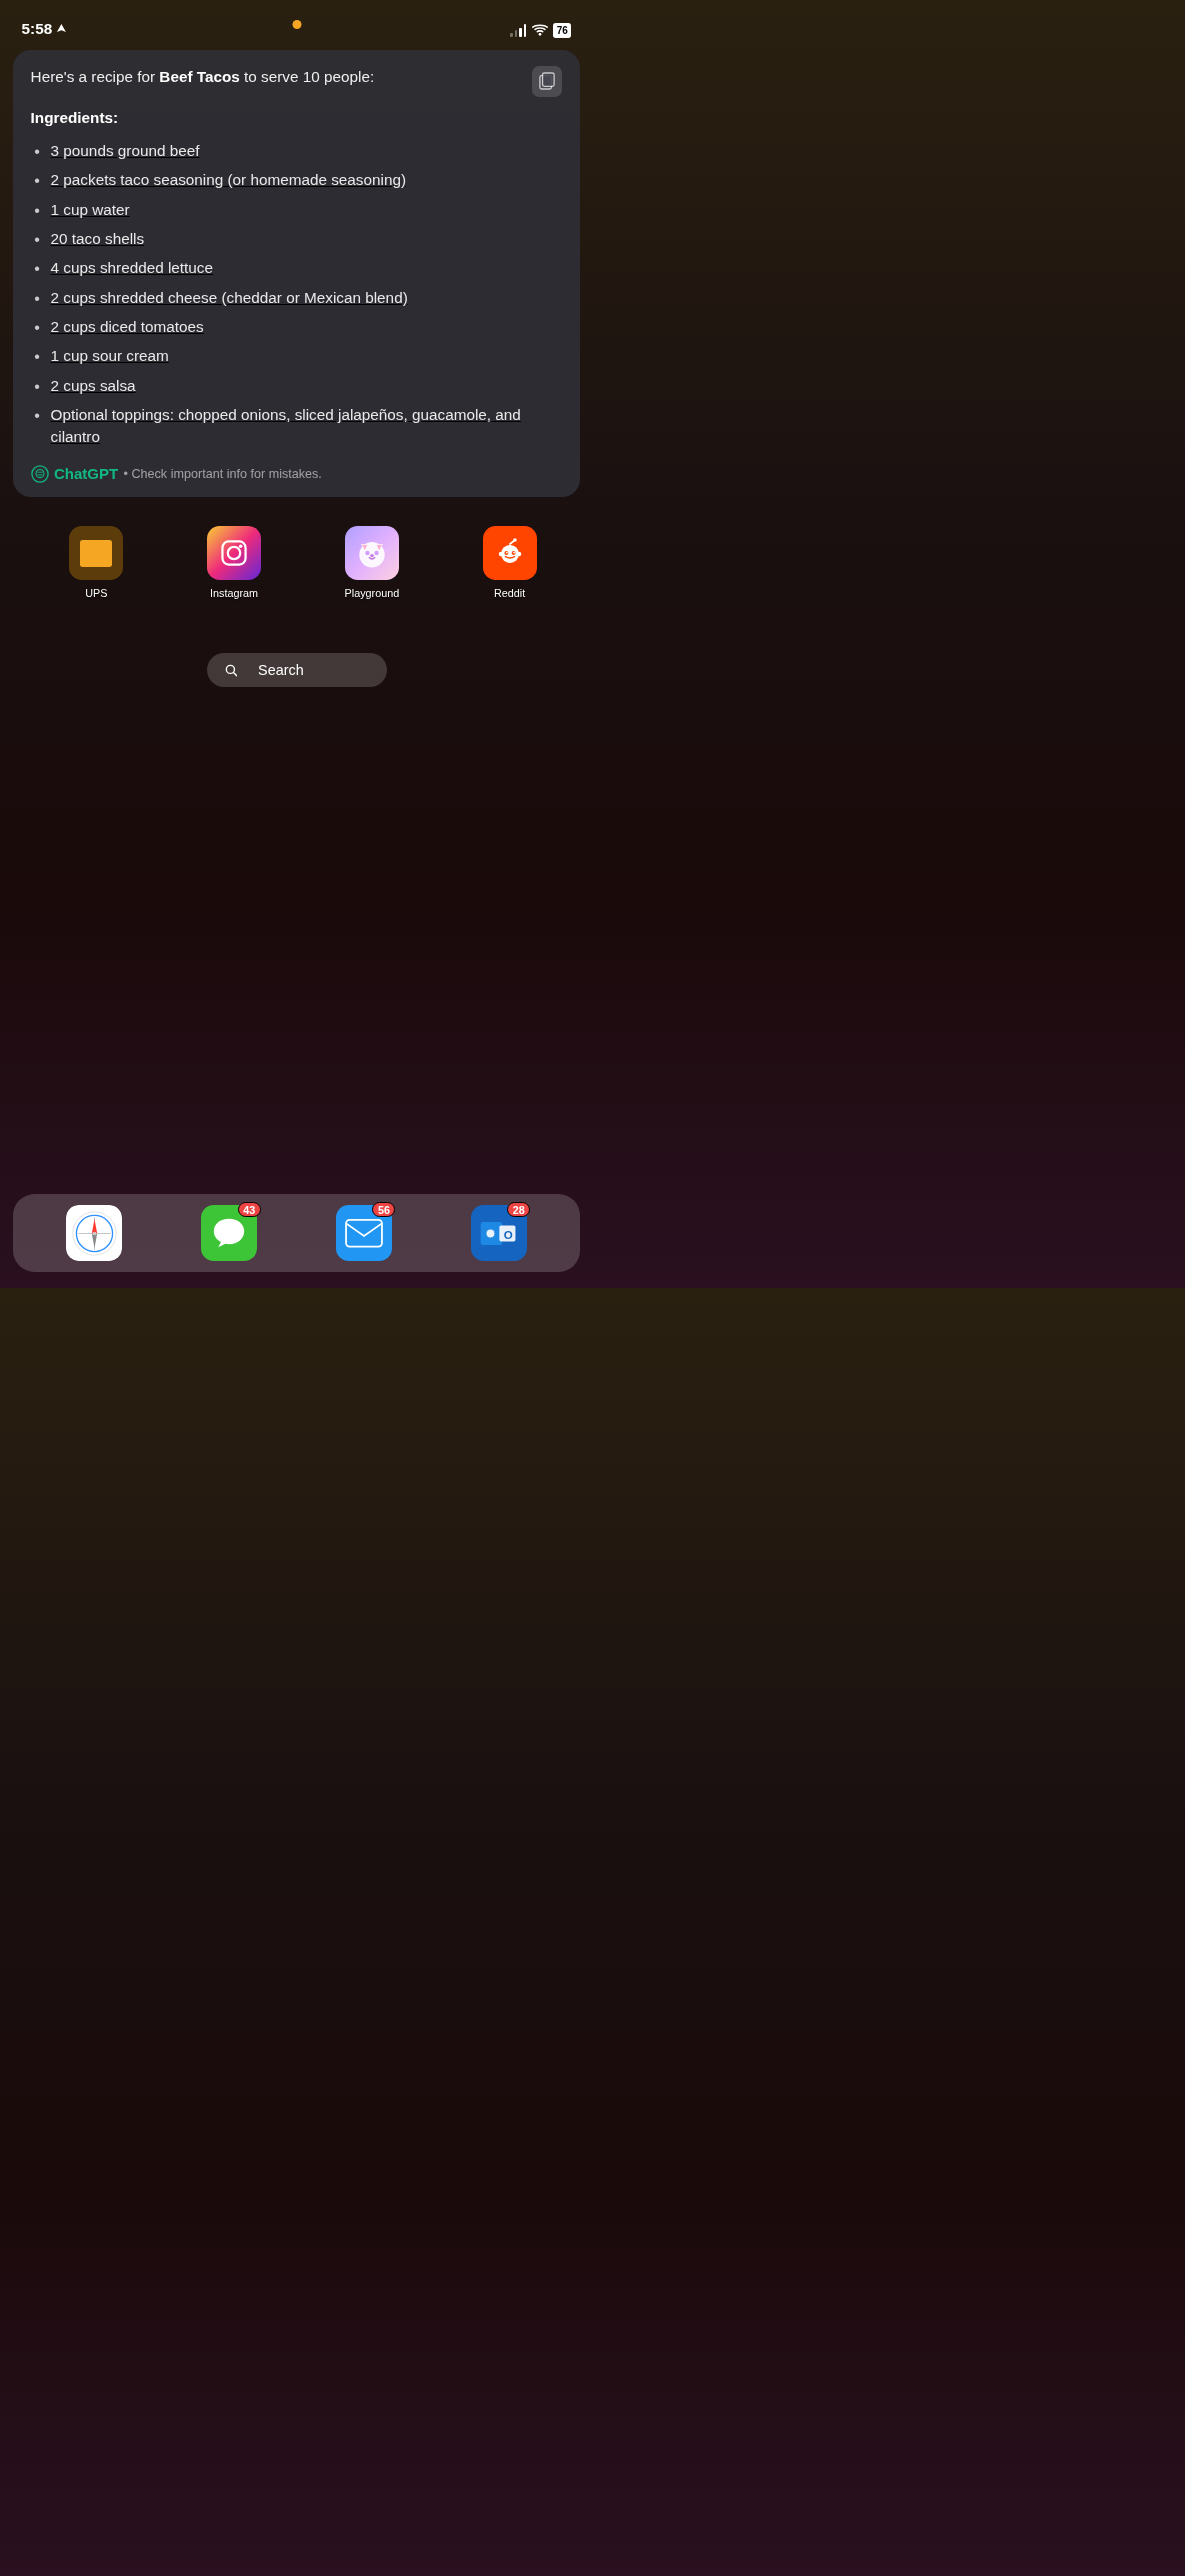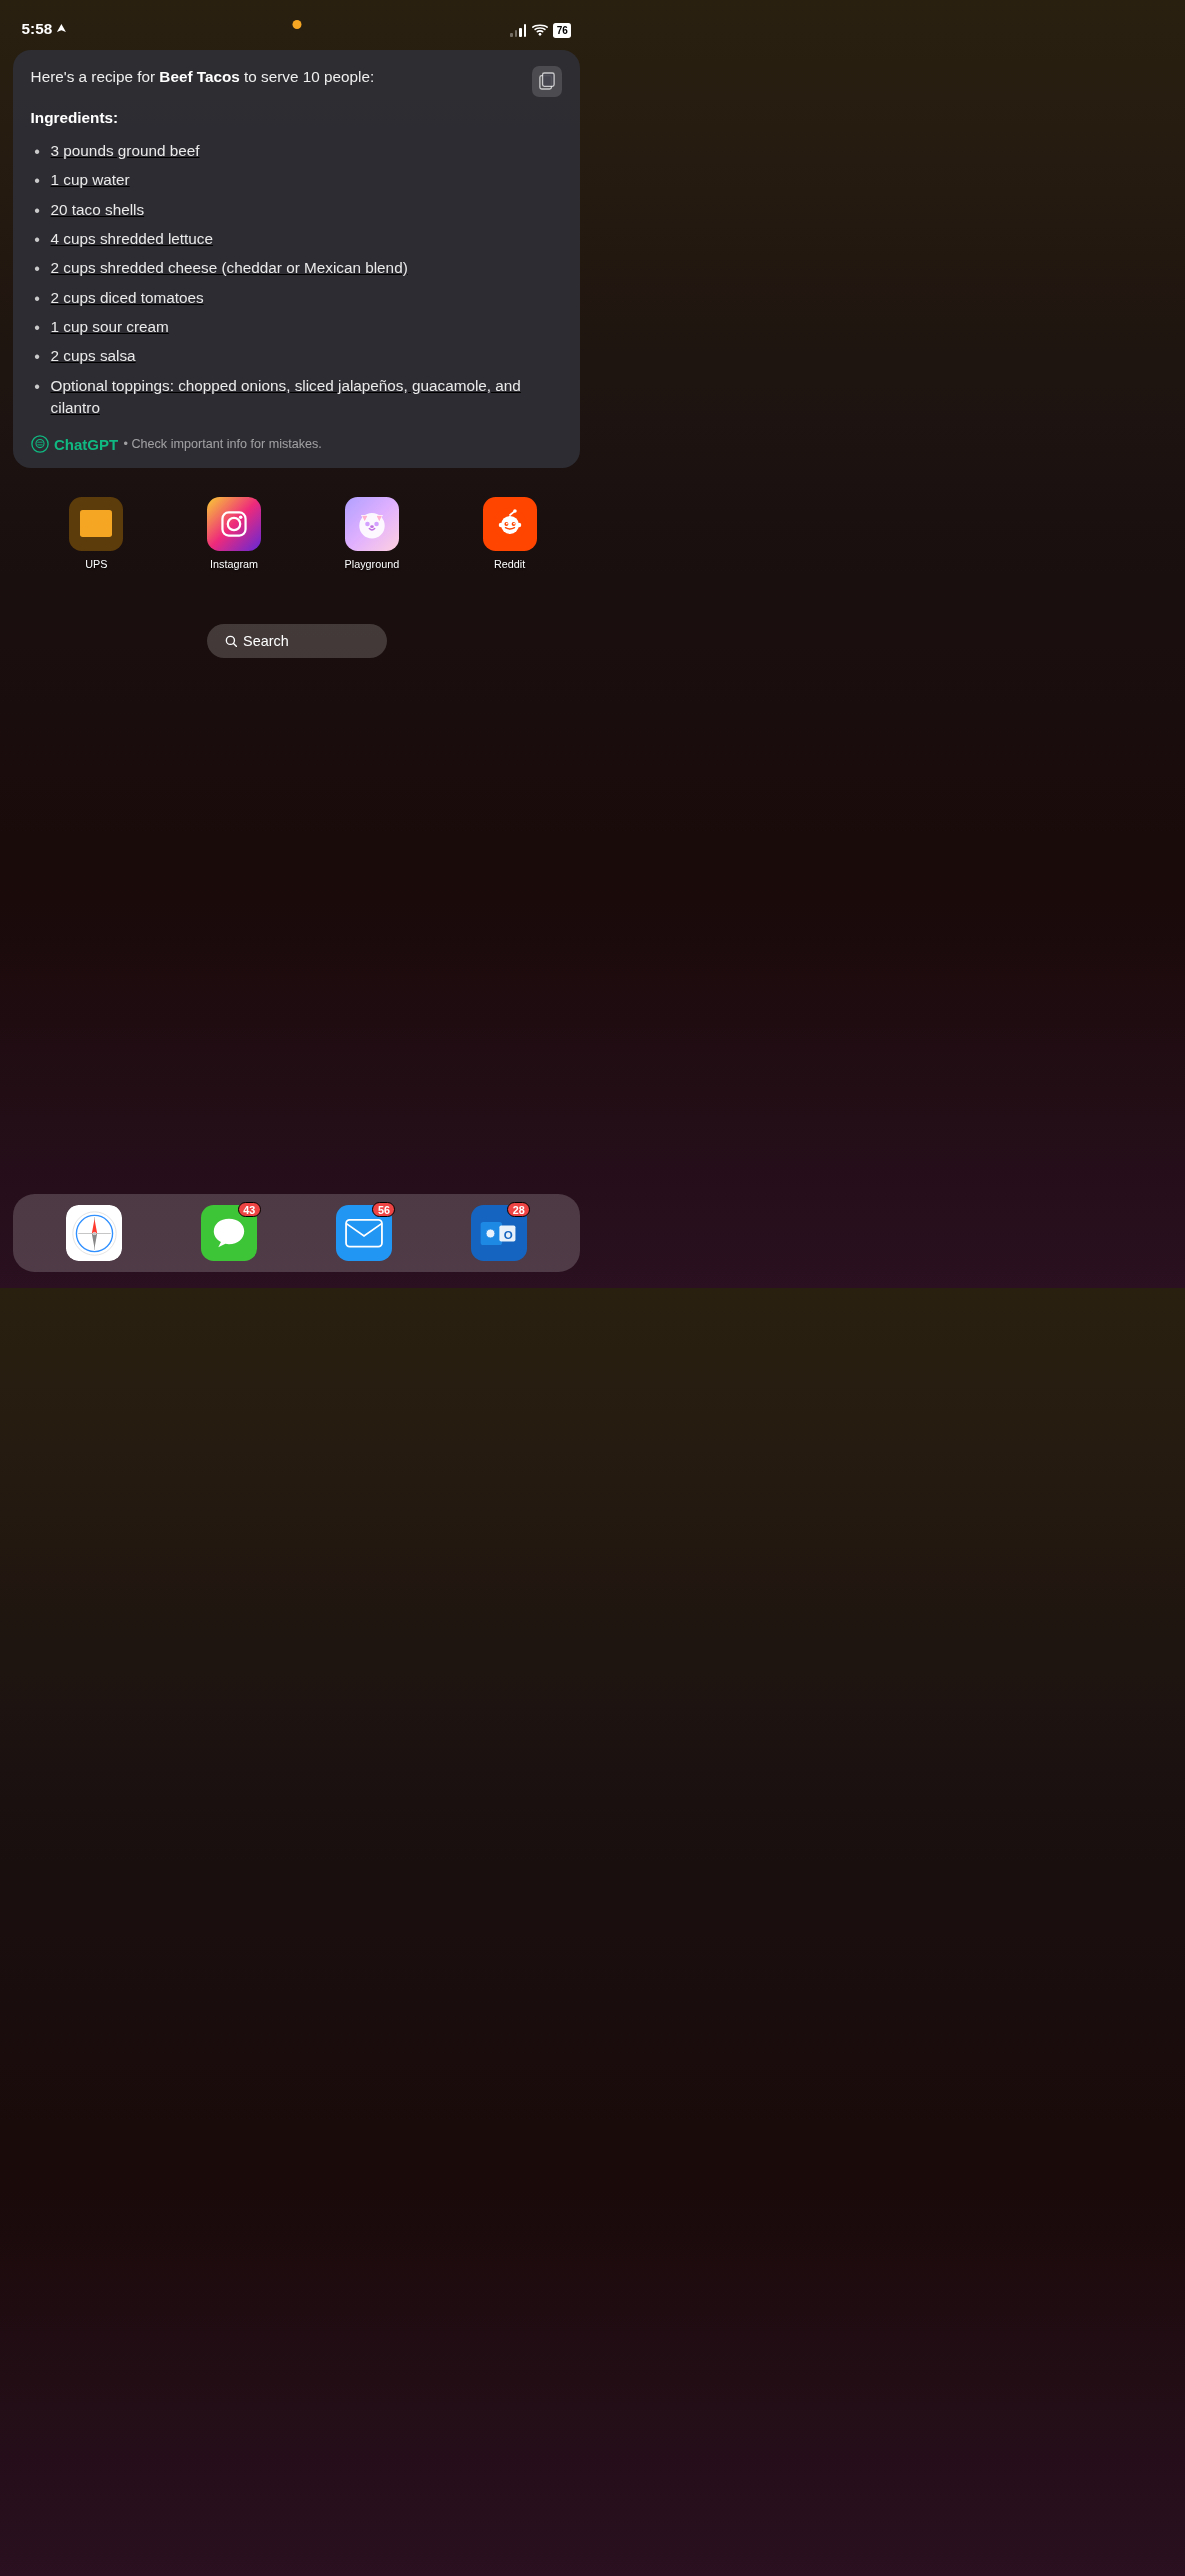--- a/index.html
+++ b/index.html
@@ -235,21 +235,21 @@
       justify-content: center;
       margin-top: 54px;
     }
 
     .search-bar {
       background: rgba(255,255,255,0.18);
       border-radius: 18px;
       padding: 9px 18px;
       display: flex;
       align-items: center;
-      gap: 6px;
+      gap: 21px;
       width: 180px;
     }
 
     .search-bar-label {
       color: white;
       font-size: 14.4px;
     }
 
     
     .dock {
@@ -363,20 +363,21 @@
         <rect x="1" y="4" width="13" height="15" rx="2" stroke="rgba(255,255,255,0.7)" stroke-width="1.5"></rect>
         <rect x="4" y="1" width="13" height="15" rx="2" stroke="rgba(255,255,255,0.7)" stroke-width="1.5" fill="rgba(70,70,80,0.9)"></rect>
       </svg>
     </div>
   </div>
 
   <div class="ingredients-heading">Ingredients:</div>
 
   <ul class="ingredient-list">
   <li>3 pounds ground beef</li>
+      <li>2 packets taco seasoning (or homemade seasoning)</li>
       <li>1 cup water</li>
       <li>20 taco shells</li>
       <li>4 cups shredded lettuce</li>
       <li>2 cups shredded cheese (cheddar or Mexican blend)</li>
       <li>2 cups diced tomatoes</li>
       <li>1 cup sour cream</li>
       <li>2 cups salsa</li>
       <li>Optional toppings: chopped onions, sliced jalapeños, guacamole, and cilantro</li>
     </ul>
 

